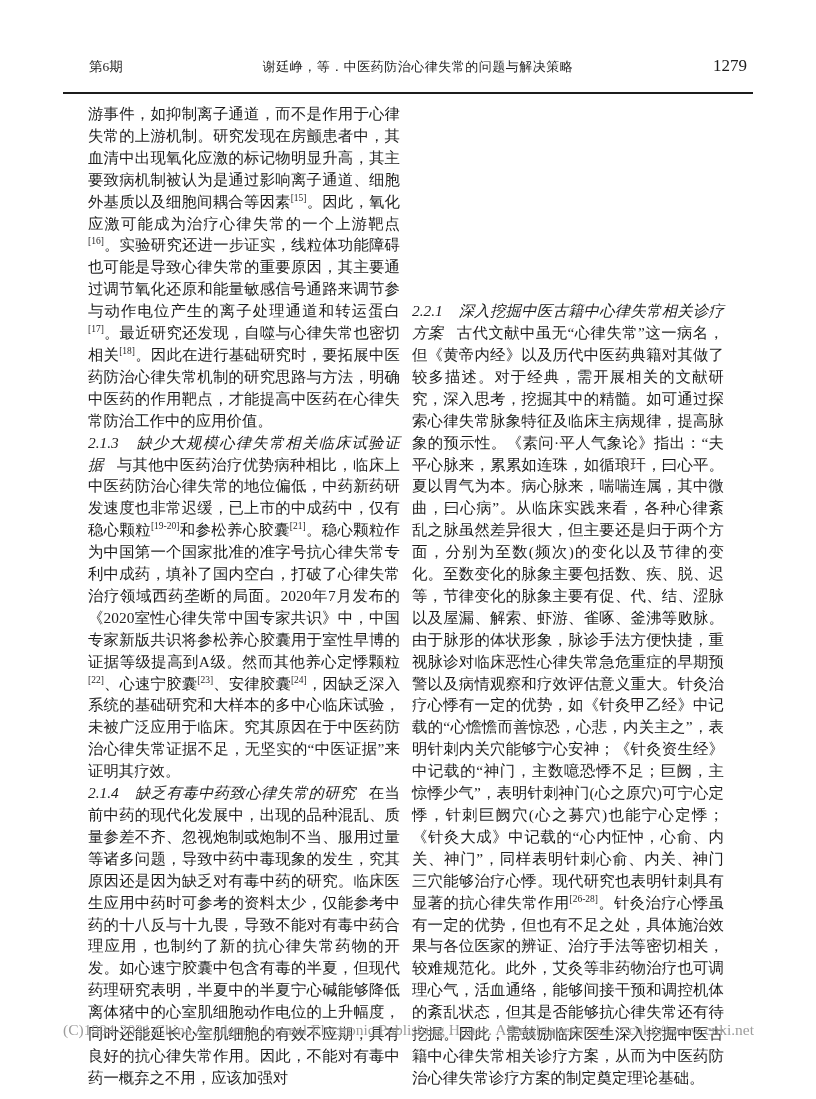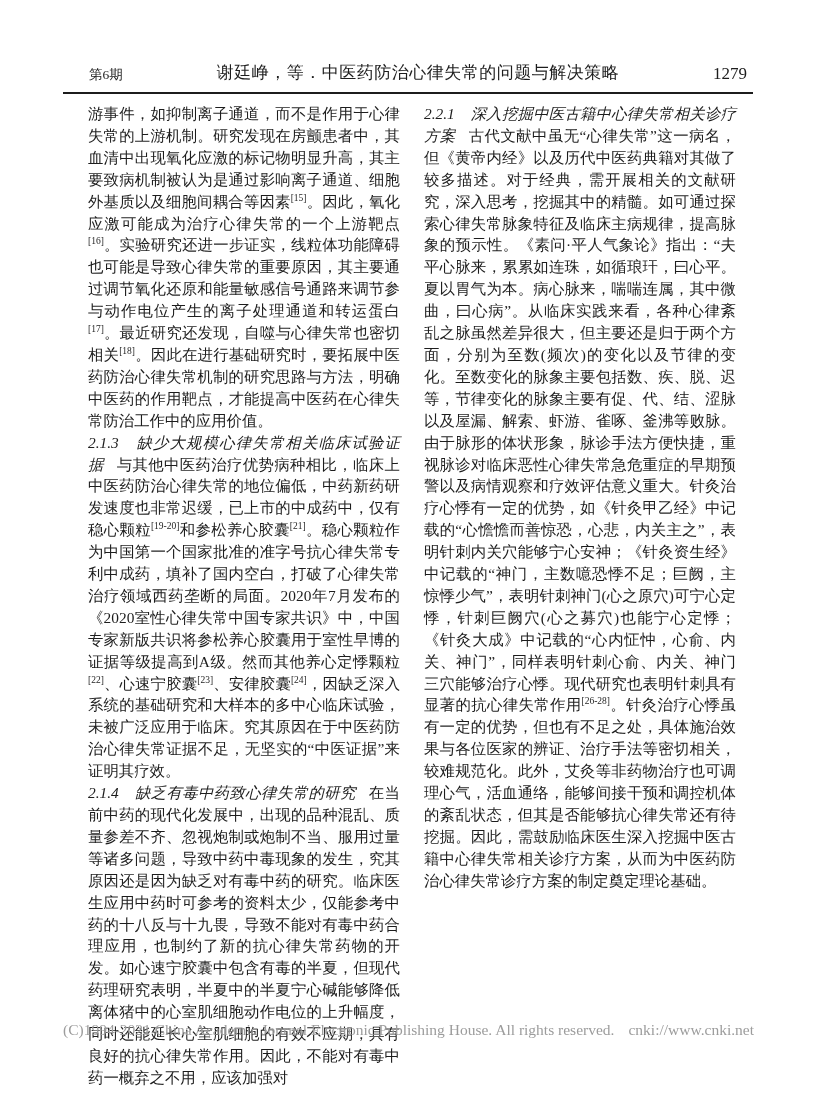--- a/index.html
+++ b/index.html
@@ -10,30 +10,30 @@
     font-family:"Liberation Serif","DejaVu Serif",serif;
     color:#1d1d1d;
     overflow:hidden;
     margin:0 auto;
   }
   
   .header{
     position:absolute;left:63px;right:63px;top:60px;height:34px;
     border-bottom:2px solid #1c1c1c;
     display:flex;align-items:flex-end;
-    padding-bottom:8px;
+    padding-bottom:16px;
     box-sizing:border-box;
   }
   .header-issue{font-size:13.5px;padding-left:26px;white-space:nowrap;}
-  .header-title{flex:1;text-align:center;font-size:17px;letter-spacing:.5px;white-space:nowrap;}
+  .header-title{flex:1;text-align:center;font-size:13px;letter-spacing:.5px;white-space:nowrap;}
   .header-page{font-size:17px;padding-right:6px;white-space:nowrap;}
   
   .columns{
     position:absolute;top:103px;left:88px;width:648px;
-    display:flex;gap:24px;
+    display:flex;gap:12px;align-items:flex-end;
   }
   .col{
     width:312px;
     font-size:15.4px;
     line-height:21.9px;
     text-align:justify;
   }
   .col p{margin:0;}
   .lead{font-style:italic;margin-right:.85em;}
   .heading-bold{font-weight:bold;letter-spacing:.5px;}

